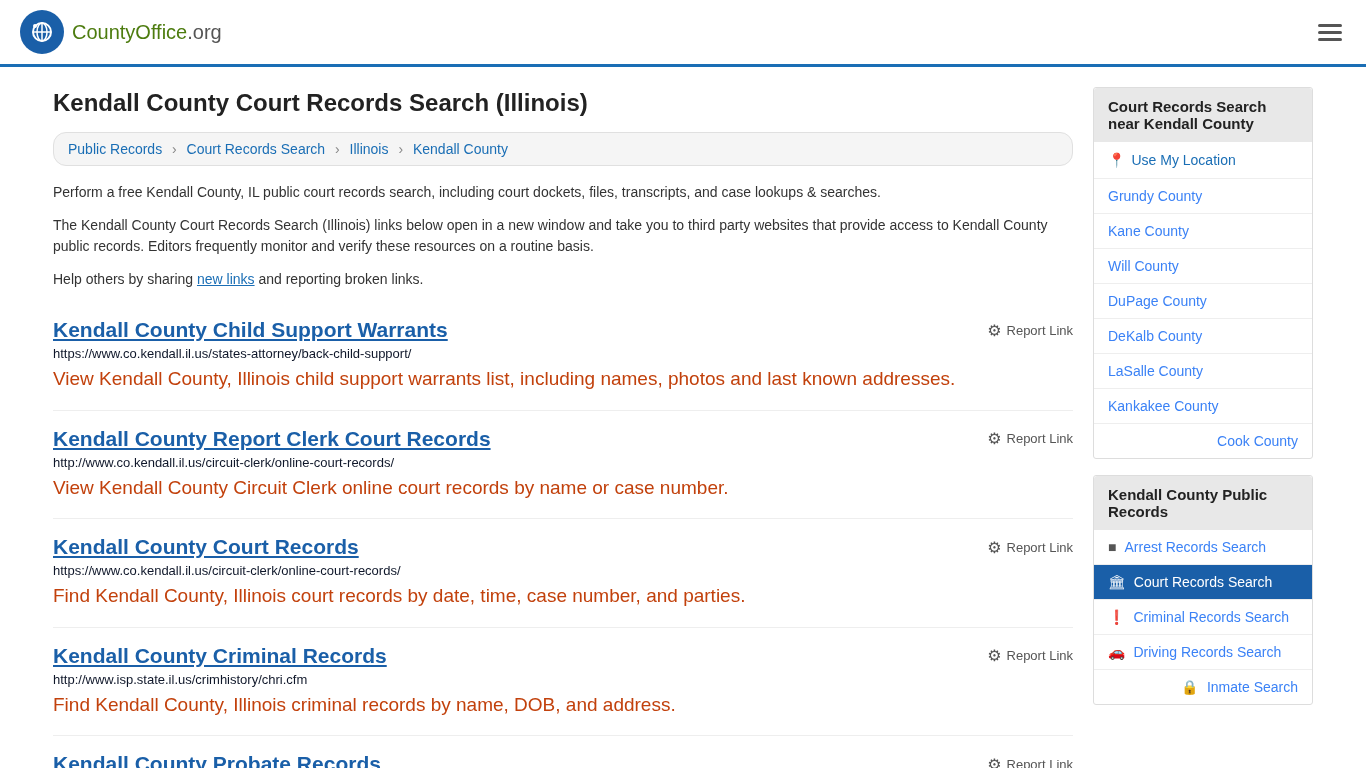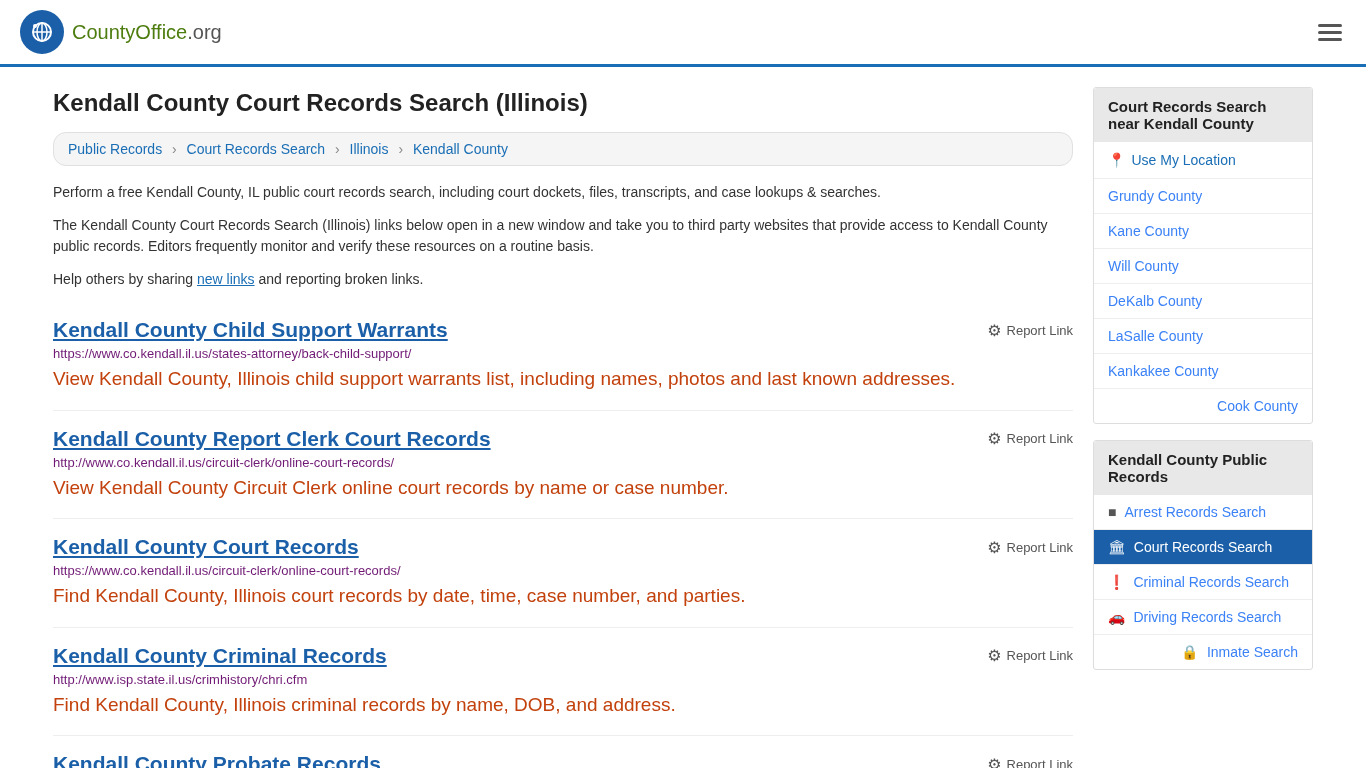--- a/index.html
+++ b/index.html
@@ -156,21 +156,21 @@
       cursor: pointer;
       white-space: nowrap;
       background: none;
       border: none;
       padding: 0;
     }
     .report-icon {
       font-size: 16px;
     }
     .result-url {
-      color: #701a75;
+      color: #0f172a;
       font-size: 13px;
       margin-bottom: 4px;
     }
     .result-desc {
       font-size: 19px;
       color: #c2410c;
       line-height: 1.5;
     }
 
     
@@ -352,20 +352,23 @@
       <div class="sidebar-item">
         <a href="#">Grundy County</a>
       </div>
       <div class="sidebar-item">
         <a href="#">Kane County</a>
       </div>
       <div class="sidebar-item">
         <a href="#">Will County</a>
       </div>
       <div class="sidebar-item">
+        <a href="#">DuPage County</a>
+      </div>
+      <div class="sidebar-item">
         <a href="#">DeKalb County</a>
       </div>
       <div class="sidebar-item">
         <a href="#">LaSalle County</a>
       </div>
       <div class="sidebar-item">
         <a href="#">Kankakee County</a>
       </div>
       <div class="sidebar-item">
         <a href="#">Cook County</a>

